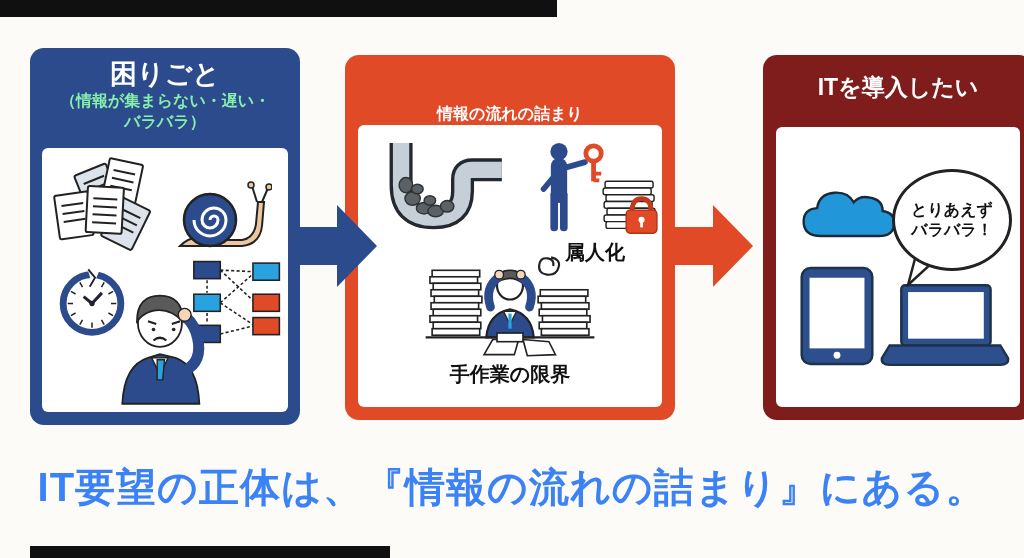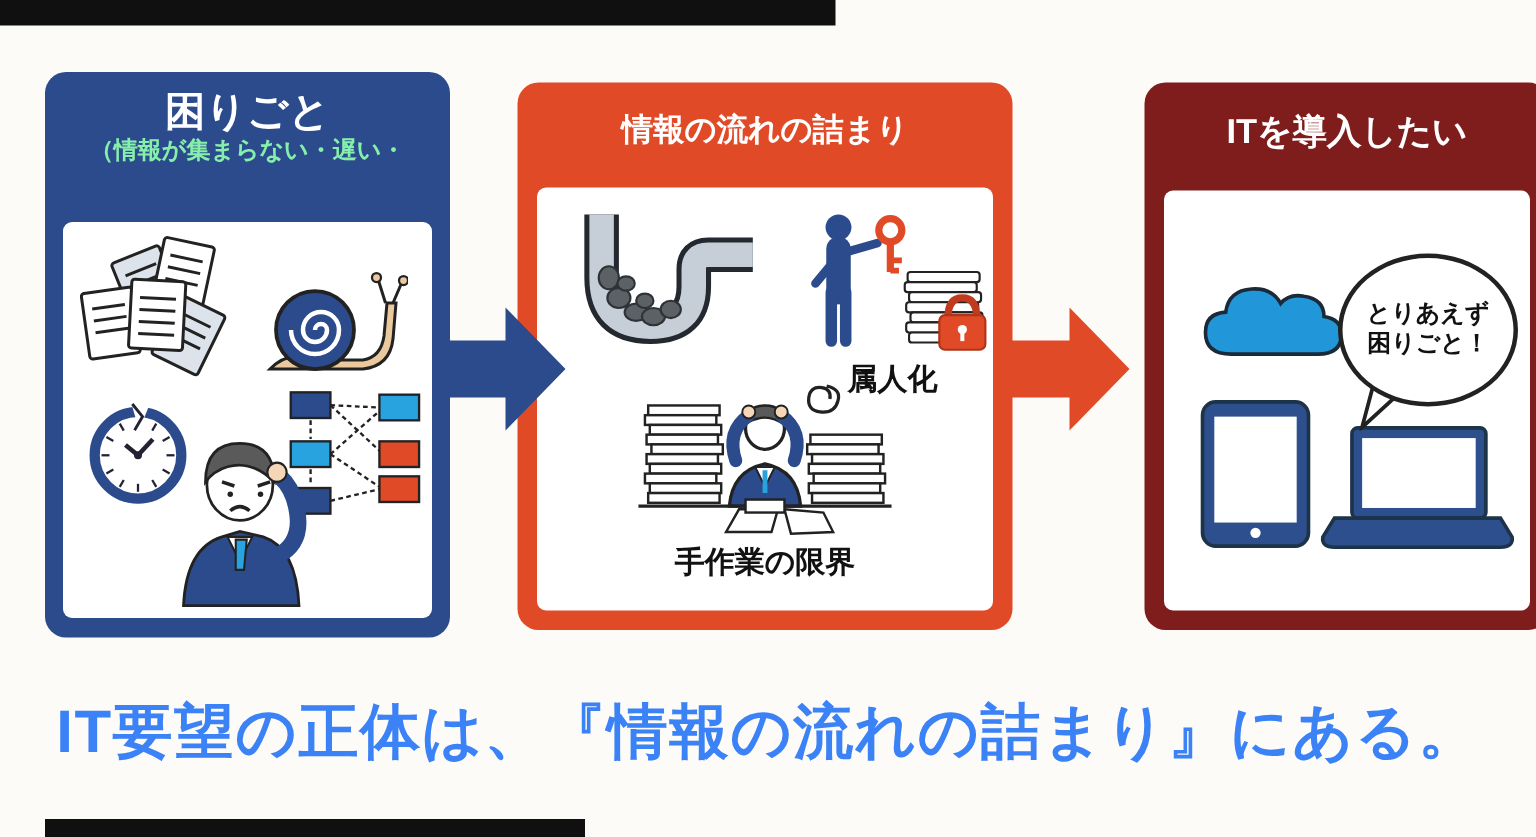--- a/index.html
+++ b/index.html
@@ -10,21 +10,21 @@
   .bar-bottom{left:30px;top:546px;width:360px;height:12px;}
 
   .panel{position:absolute;border-radius:14px;}
   .panel-problems{left:30px;top:48px;width:270px;height:377px;background:#2b4b8c;}
   .panel-blockage{left:345px;top:55px;width:330px;height:365px;background:#e04a26;}
   .panel-it{left:763px;top:55px;width:270px;height:365px;background:#7f1d1d;}
 
   .panel-title{color:#fff;text-align:center;font-weight:bold;}
   .panel-problems .panel-title{font-size:27px;padding-top:10px;line-height:32px;}
   .panel-sub{color:#86efac;text-align:center;font-weight:bold;font-size:16px;line-height:21px;}
-  .panel-blockage .panel-title{font-size:21px;padding-top:17px;}
+  .panel-blockage .panel-title{font-size:16px;padding-top:17px;margin-top:32px;}
   .panel-it .panel-title{font-size:23px;padding-top:17px;}
 
   .card{position:absolute;background:#fff;border-radius:6px;}
   .card-problems{left:12px;right:12px;top:100px;bottom:13px;}
   .card-blockage{left:13px;right:13px;top:70px;bottom:13px;}
   .card-it{left:13px;right:13px;top:72px;bottom:13px;}
 
   .abs{position:absolute;}
   .item-label{font-weight:bold;color:#111;text-align:center;font-size:20px;margin-top:2px;}
 
@@ -44,20 +44,21 @@
 <body>
 
 <div class="stage">
 
   <div class="bar bar-top"></div>
   <div class="bar bar-bottom"></div>
 
   <div class="panel panel-problems">
     <div class="panel-title">困りごと</div>
     <div class="panel-sub">（情報が集まらない・遅い・</div>
+    <div class="panel-sub">バラバラ）</div>
 
     <div class="card card-problems">
 
       <span class="abs" style="left:8px;top:6px;">
         <svg width="112" height="106" viewBox="0 0 112 106">
           <g stroke="#222" stroke-width="2" fill="#dde3ea">
             <g transform="translate(24,22) rotate(-22)">
                 <rect width="34" height="44" rx="2"></rect>
                 <path d="M6,11h22M6,19h22M6,27h22" fill="none"></path>
               </g>
@@ -273,21 +274,21 @@
         <svg width="106" height="72" viewBox="0 0 110 72">
           <path d="M28,62 Q10,62 10,47 Q10,34 24,33 Q26,18 42,17 Q56,16 62,27 Q68,20 78,22 Q92,24 92,36 Q105,38 104,50 Q103,62 88,62 Z" fill="#2196d8" stroke="#1b2a38" stroke-width="2.5"></path>
         </svg>
       </span>
 
       <svg class="bubble-tail" width="30" height="34" viewBox="0 0 30 34">
         <path d="M4,32 L12,2 L28,10 Z" fill="#fff" stroke="#222" stroke-width="2.5"></path>
       </svg>
       <div class="bubble">
         <span>とりあえず</span>
-        <span>困りごと！</span>
+        <span>バラバラ！</span>
       </div>
 
       <span class="abs" style="left:22px;top:138px;">
         <svg width="78" height="102" viewBox="0 0 78 104">
           <rect x="3" y="3" width="72" height="98" rx="9" fill="#2d4f8e" stroke="#1d3348" stroke-width="2.5"></rect>
           <rect x="11" y="13" width="56" height="72" fill="#fff"></rect>
           <circle cx="39" cy="92" r="3.5" fill="#fff"></circle>
         </svg>
       </span>
 

